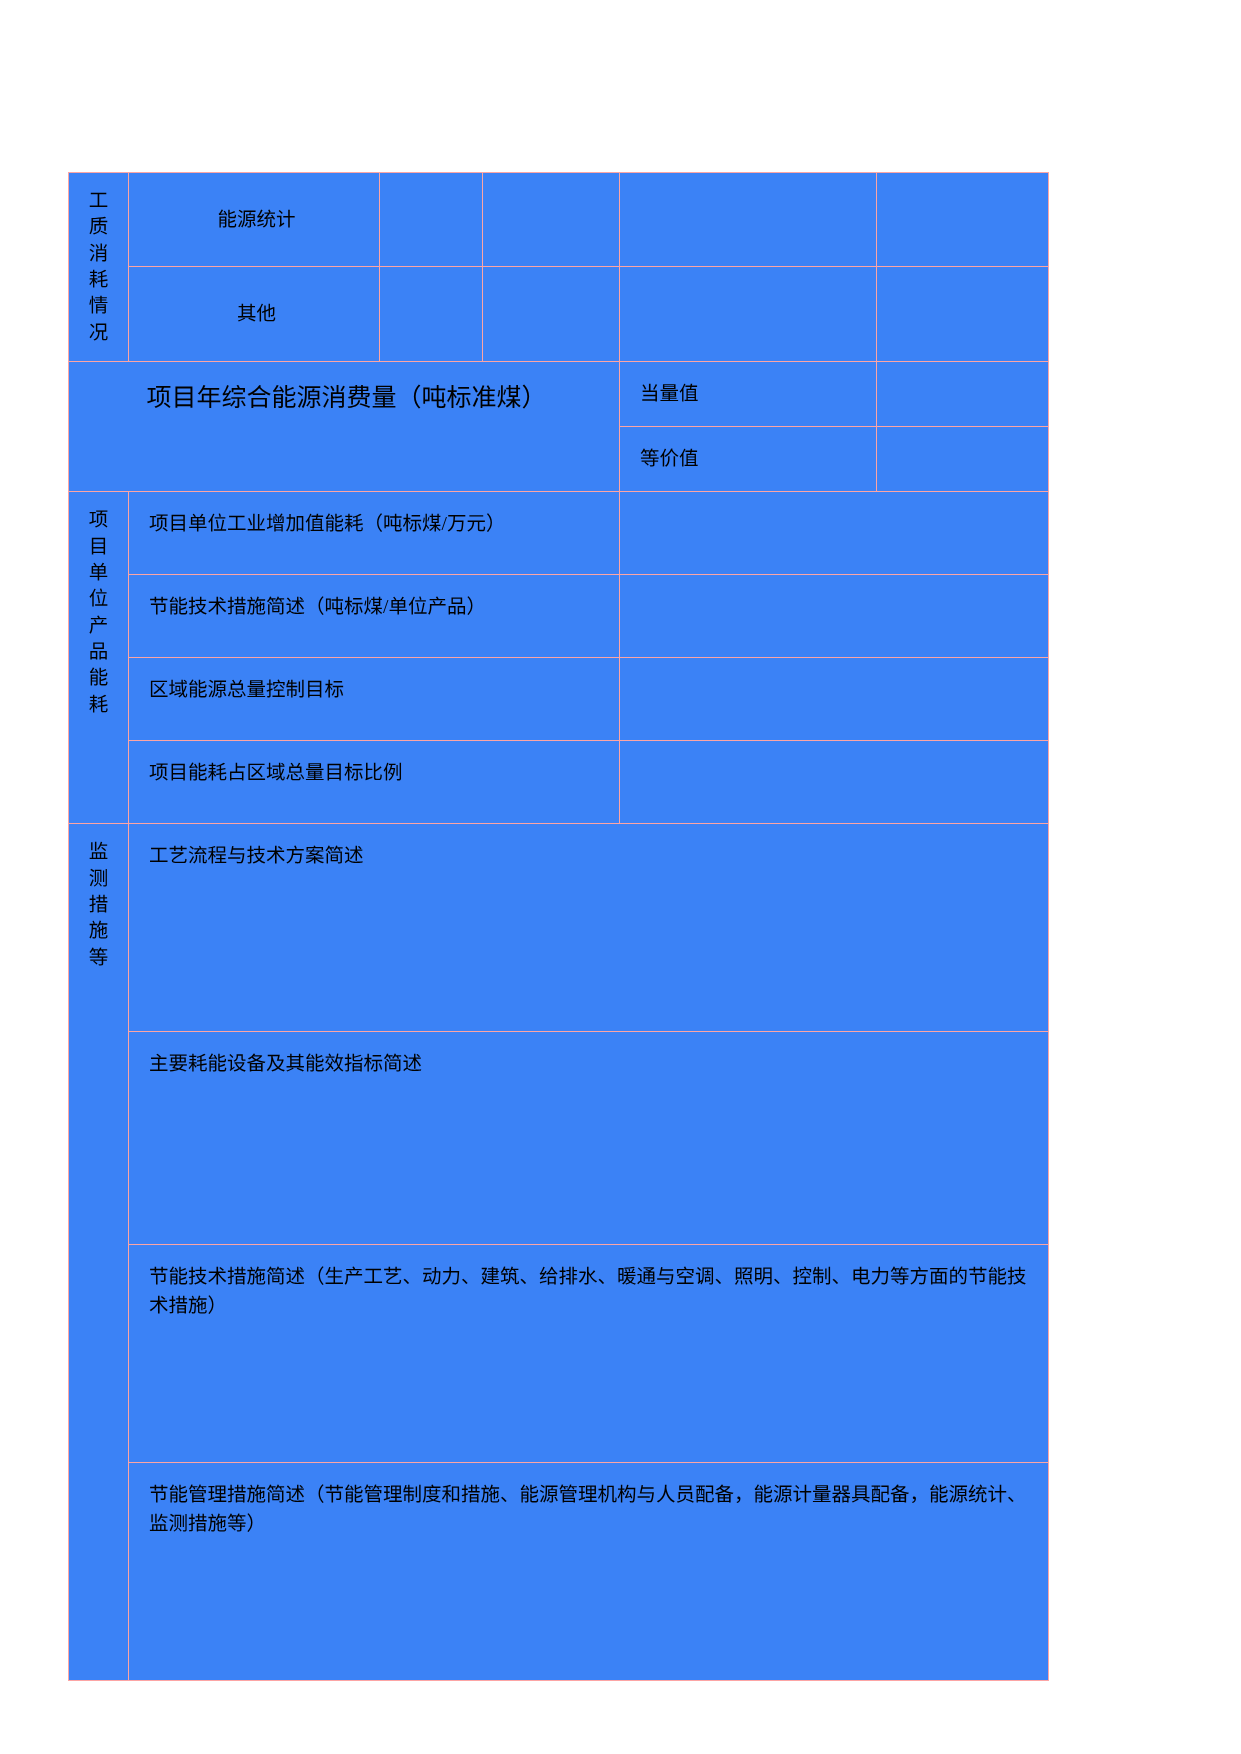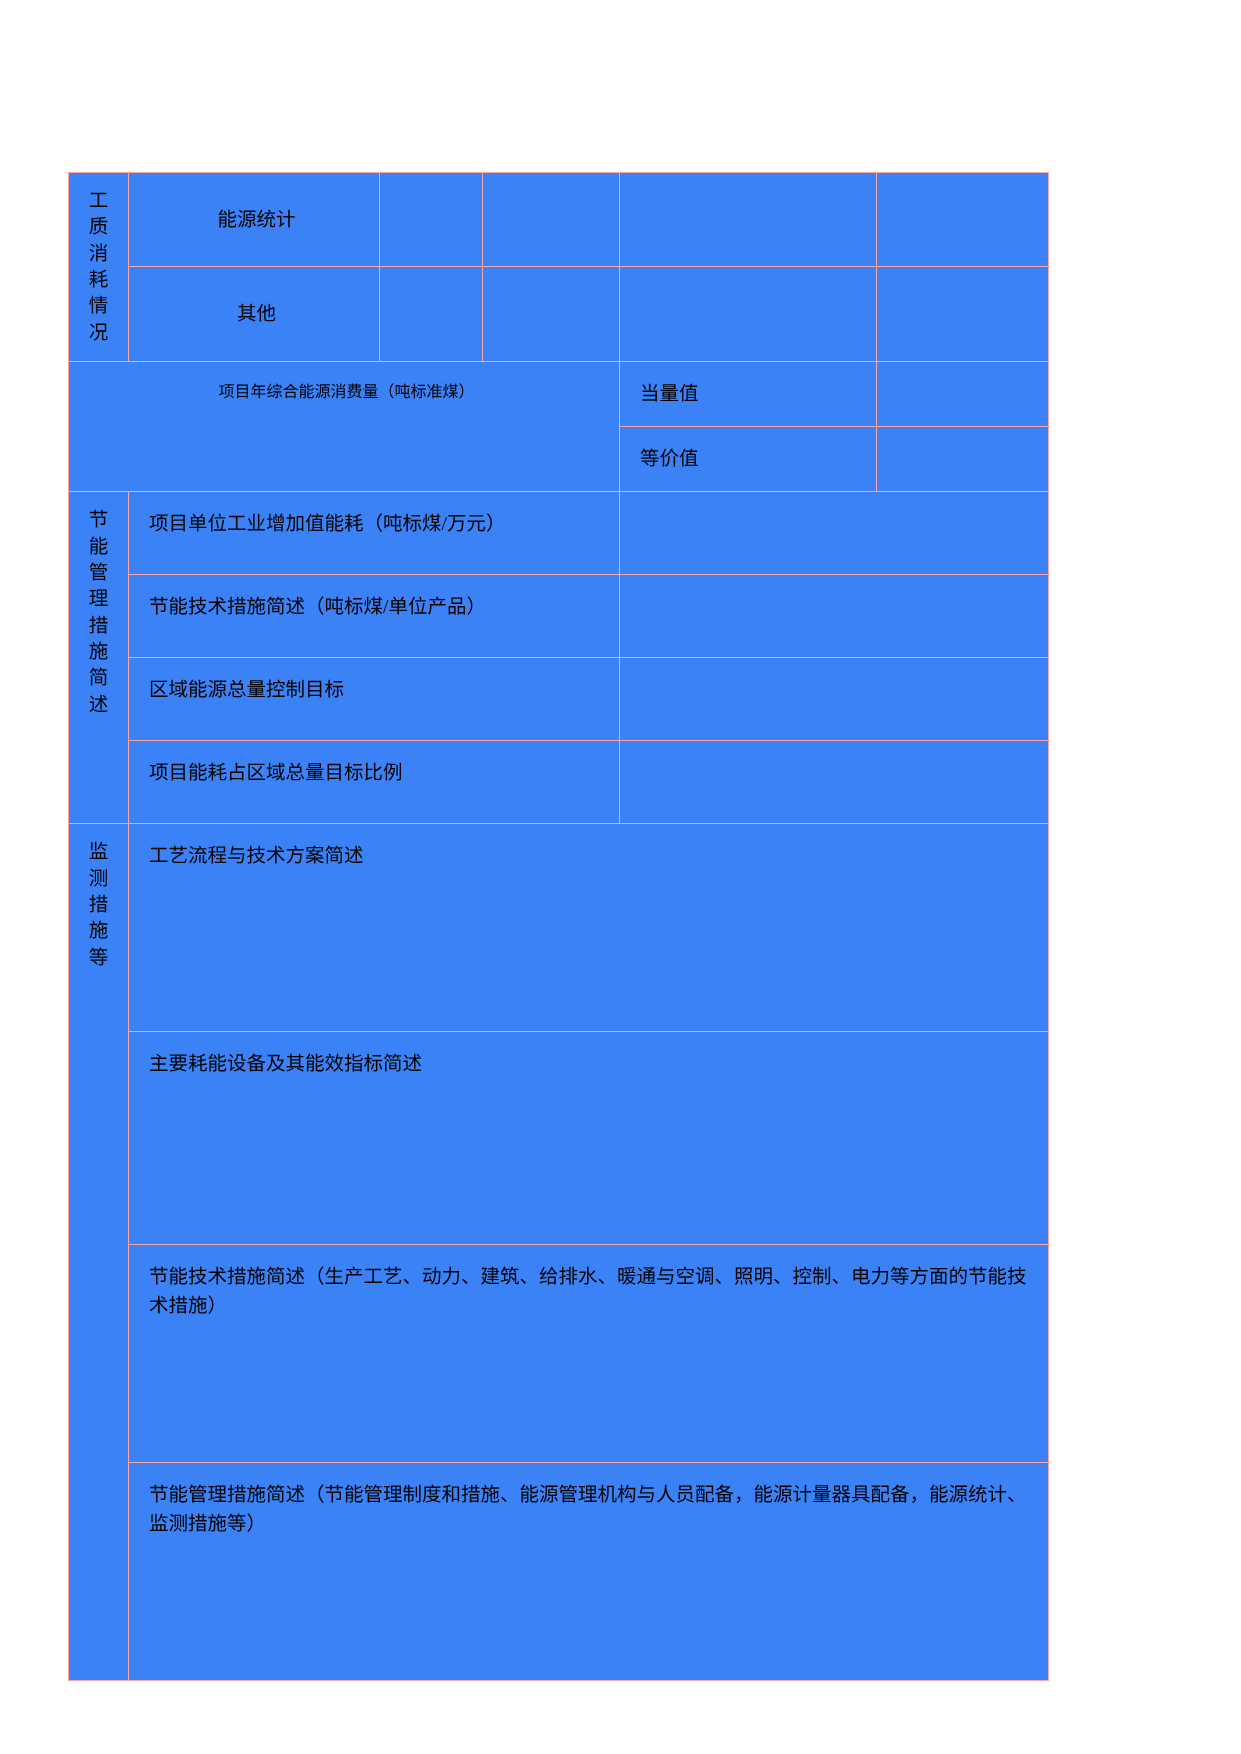--- a/index.html
+++ b/index.html
@@ -75,21 +75,21 @@
   
   .h-small { height: 48px; }
   .h-eq    { height: 41px; margin-top: 28px; }
   .h-idx   { height: 60px; }
   .h-tall-1 { height: 185px; }
   .h-tall-2 { height: 190px; }
   .h-tall-3 { height: 195px; margin-top: 8px; }
   .h-tall-4 { height: 195px; }
   .consumption-title {
     text-align: center;
-    font-size: 16px;
+    font-size: 25px;
   }
 </style>
 </head>
 <body>
 
 <div class="page">
   <div class="sheet">
     <table class="form">
       <colgroup>
         <col style="width:60px">
@@ -158,21 +158,21 @@
             <div class="cell mid" style="justify-content:flex-start;padding-left:9px">等价值</div>
           </td>
           <td>
             <div class="cell blank"></div>
           </td>
         </tr>
 
         <tr>
           <td rowspan="4">
             <div class="vlabel">
-                <span>节能管理措施简述</span>
+                <span>项目单位产品能耗</span>
               </div>
           </td>
           <td class="h-idx" colspan="3">
             <div class="cell">项目单位工业增加值能耗（吨标煤/万元）</div>
           </td>
           <td colspan="2">
             <div class="cell blank"></div>
           </td>
         </tr>
         <tr>

